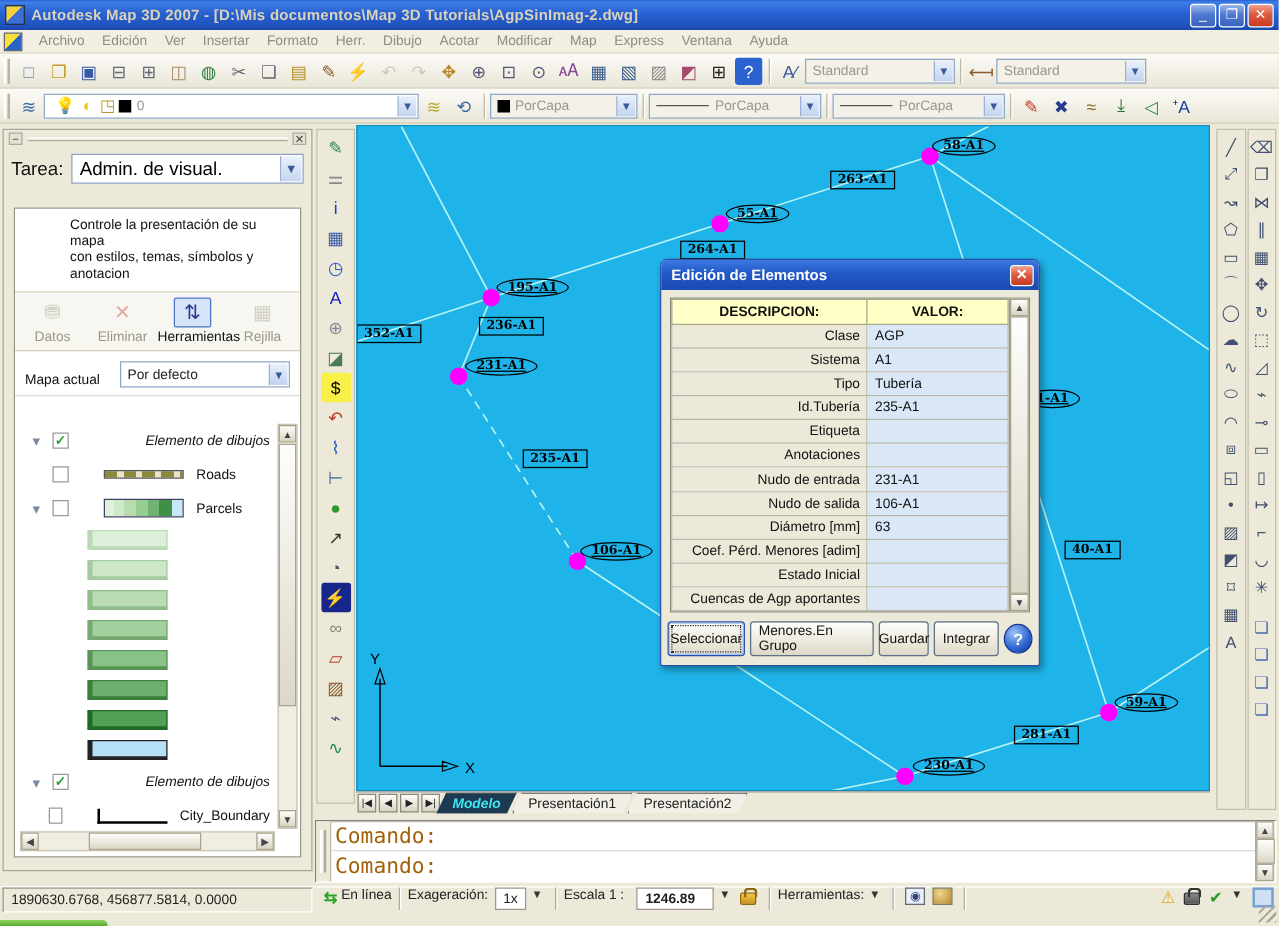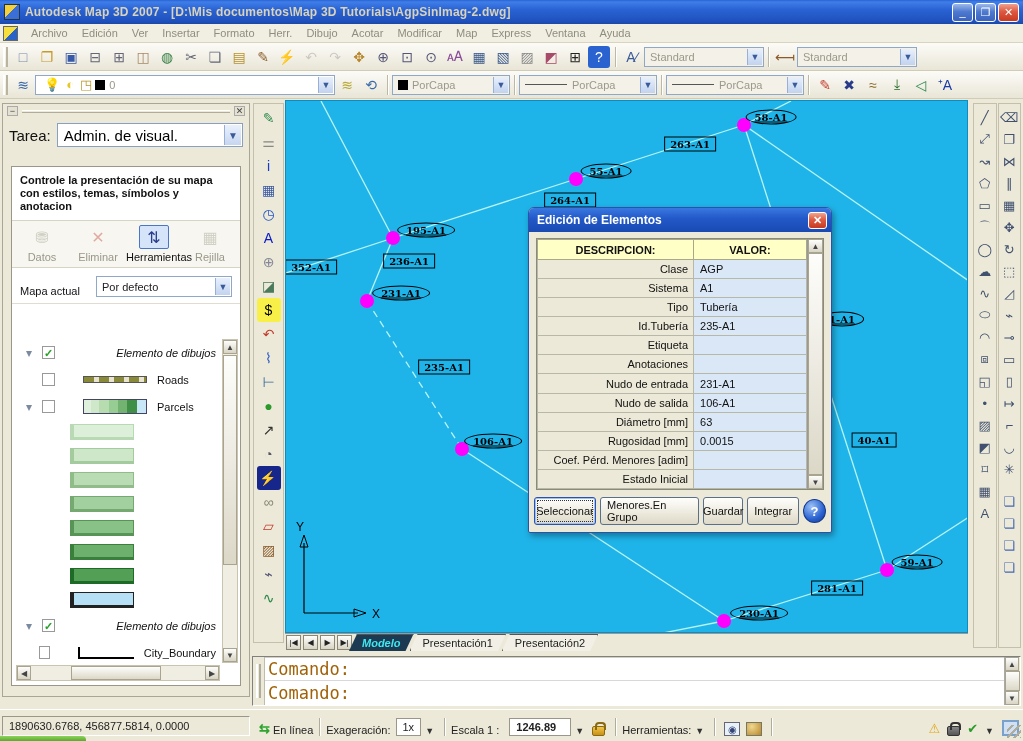--- a/index.html
+++ b/index.html
@@ -37,21 +37,21 @@
   
   #taskpane { position:absolute; left:2px; top:103px; width:248px; height:594px; background:#ece9d8; border:1px solid #aaa697; }
   .tp-grip { height:10px; margin:2px 4px; display:flex; align-items:center; }
   .tp-grip .ridge { flex:1; height:3px; border-top:1px solid #fff; border-bottom:1px solid #b0ac98; margin:0 4px; }
   .tp-grip .mini { width:11px; height:10px; font-size:9px; line-height:9px; text-align:center; color:#444; border:1px solid #aaa; background:#e4e1d0; }
   .tarea-row { display:flex; align-items:center; padding:5px 6px 7px 6px; }
   .tarea-row .lbl { font-size:15px; color:#111; margin-right:6px;text-align:right; }
   .bigcombo { flex:1; height:24px; background:#fff; border:1px solid #8aa0c0; font-size:15px; display:flex; align-items:center; padding-left:6px; position:relative; }
   .bigcombo .arr { position:absolute; right:1px; top:1px; bottom:1px; width:17px; background:linear-gradient(180deg,#eaf1fc,#c6d6f0); border-left:1px solid #98b0d8; color:#3a5a9a; font-size:10px; display:flex; align-items:center; justify-content:center; }
   .groupbox { position:absolute; left:8px; right:8px; top:62px; bottom:10px; background:#fff; border:1px solid #9a968a; }
-  .gb-title { font-weight:bold; color:#111; padding:7px 8px 0 8px; line-height:13px; }
+  .gb-title { font-weight:normal; color:#111; padding:7px 8px 0 8px; line-height:13px;margin-left:36px; }
   .tp-btnrow { display:flex; border-top:1px solid #d8d4c4; border-bottom:1px solid #d8d4c4; margin-top:7px; padding:4px 2px; background:#f7f6f0; }
   .tp-btn { width:56px; text-align:center; color:#9a9888; }
   .tp-btn .ic { width:30px; height:24px; margin:0 auto 2px auto; font-size:16px; line-height:24px; border:1px solid transparent; border-radius:2px; }
   .tp-btn.active { color:#111; }
   .tp-btn.active .ic { background:#d6e4fa; border:1px solid #4a76c8; color:#2a3c8c; }
   .tp-btn.dis .ic { opacity:.4; }
   .mapactual { display:flex; align-items:flex-end; padding:8px 8px 6px 8px; border-bottom:1px solid #e0ddd0; }
   .mapactual .lbl { width:76px; color:#111; }
   .mapactual .combo { flex:1; height:21px; }
   .tree { position:absolute; left:4px; right:20px; top:172px; bottom:22px; overflow:hidden; }
@@ -116,21 +116,21 @@
   #cmd { position:absolute; left:252px; top:656px; width:769px; height:50px; background:#fff; border:1px solid #808080; border-right-color:#fff; border-bottom-color:#fff; box-shadow:1px 1px 0 #d4d0c0 inset; display:flex; }
   .cmd-grip { width:12px; background:#ece9d8; border-right:1px solid #c0bcac; }
   .cmd-grip .r { height:70%; margin:7px 3px; border-left:2px solid #fff; border-right:2px solid #b0ac9c; }
   .cmd-lines { flex:1; font-family:"DejaVu Sans Mono", monospace; font-size:17px; color:#a16207; }
   .cmd-line { height:24px; line-height:24px; padding-left:3px; border-bottom:1px solid #d8d8d8; }
   .cmd-line:last-child { border-bottom:none; }
   .cmd-sb { width:16px; background:#ece9d8; border-left:1px solid #aaa; display:flex; flex-direction:column; }
   .cmd-sb .sthumb { flex:1; }
 
   
-  #statusbar { position:absolute; left:0; top:709px; width:1023px; height:27px; background:#ece9d8; border-top:1px solid #fff; display:flex; align-items:flex-end; font-size:11px; color:#222; }
+  #statusbar { position:absolute; left:0; top:709px; width:1023px; height:27px; background:#ece9d8; border-top:1px solid #fff; display:flex; align-items:flex-start; font-size:11px; color:#222; }
   .coordbox { width:248px; height:20px; margin:0 6px 0 2px; border:1px solid #9a968a; border-bottom-color:#fff; border-right-color:#fff; background:#ece9d8; line-height:19px; padding-left:6px; }
   .st-sep { width:1px; height:18px; background:#b0ac9c; margin:0 6px; box-shadow:1px 0 0 #fff; }
   .st-ic { font-size:13px; margin:0 3px; }
   .st-box { height:18px; border:1px solid #9a968a; background:#fff; padding:0 6px; line-height:17px; }
   .st-arr { font-size:9px; color:#333; margin:0 4px; }
   .padlock { width:13px; height:10px; background:linear-gradient(180deg,#f2c648,#c89018); border:1px solid #8a6a10; border-radius:2px; position:relative; margin:4px 4px 0 4px; }
   .padlock::before { content:""; position:absolute; left:2px; top:-5px; width:7px; height:6px; border:2px solid #8a6a10; border-bottom:none; border-radius:4px 4px 0 0; }
   .padlock.dark { background:linear-gradient(180deg,#888,#555); border-color:#333; }
   .padlock.dark::before { border-color:#333; }
   .goldbox { width:16px; height:14px; background:radial-gradient(circle at 35% 30%,#f0d890,#b8862a); border:1px solid #776; margin:0 3px; }
@@ -497,29 +497,29 @@
           </tr>
           <tr>
             <td class="d">Nudo de salida</td>
             <td class="v">106-A1</td>
           </tr>
           <tr>
             <td class="d">Diámetro [mm]</td>
             <td class="v">63</td>
           </tr>
           <tr>
-            <td class="d">Rugosidad [mm]</td>
-            <td class="v">0.0015</td>
-          </tr>
-          <tr>
             <td class="d">Coef. Pérd. Menores [adim]</td>
             <td class="v"></td>
           </tr>
           <tr>
             <td class="d">Estado Inicial</td>
+            <td class="v"></td>
+          </tr>
+          <tr>
+            <td class="d">Cuencas de Agp aportantes</td>
             <td class="v"></td>
           </tr>
         </tbody>
     </table>
     <div class="dlg-scroll">
       <div class="sbtn">▲</div>
       <div class="sthumb"></div>
       <div class="sbtn">▼</div>
     </div>
   </div>

